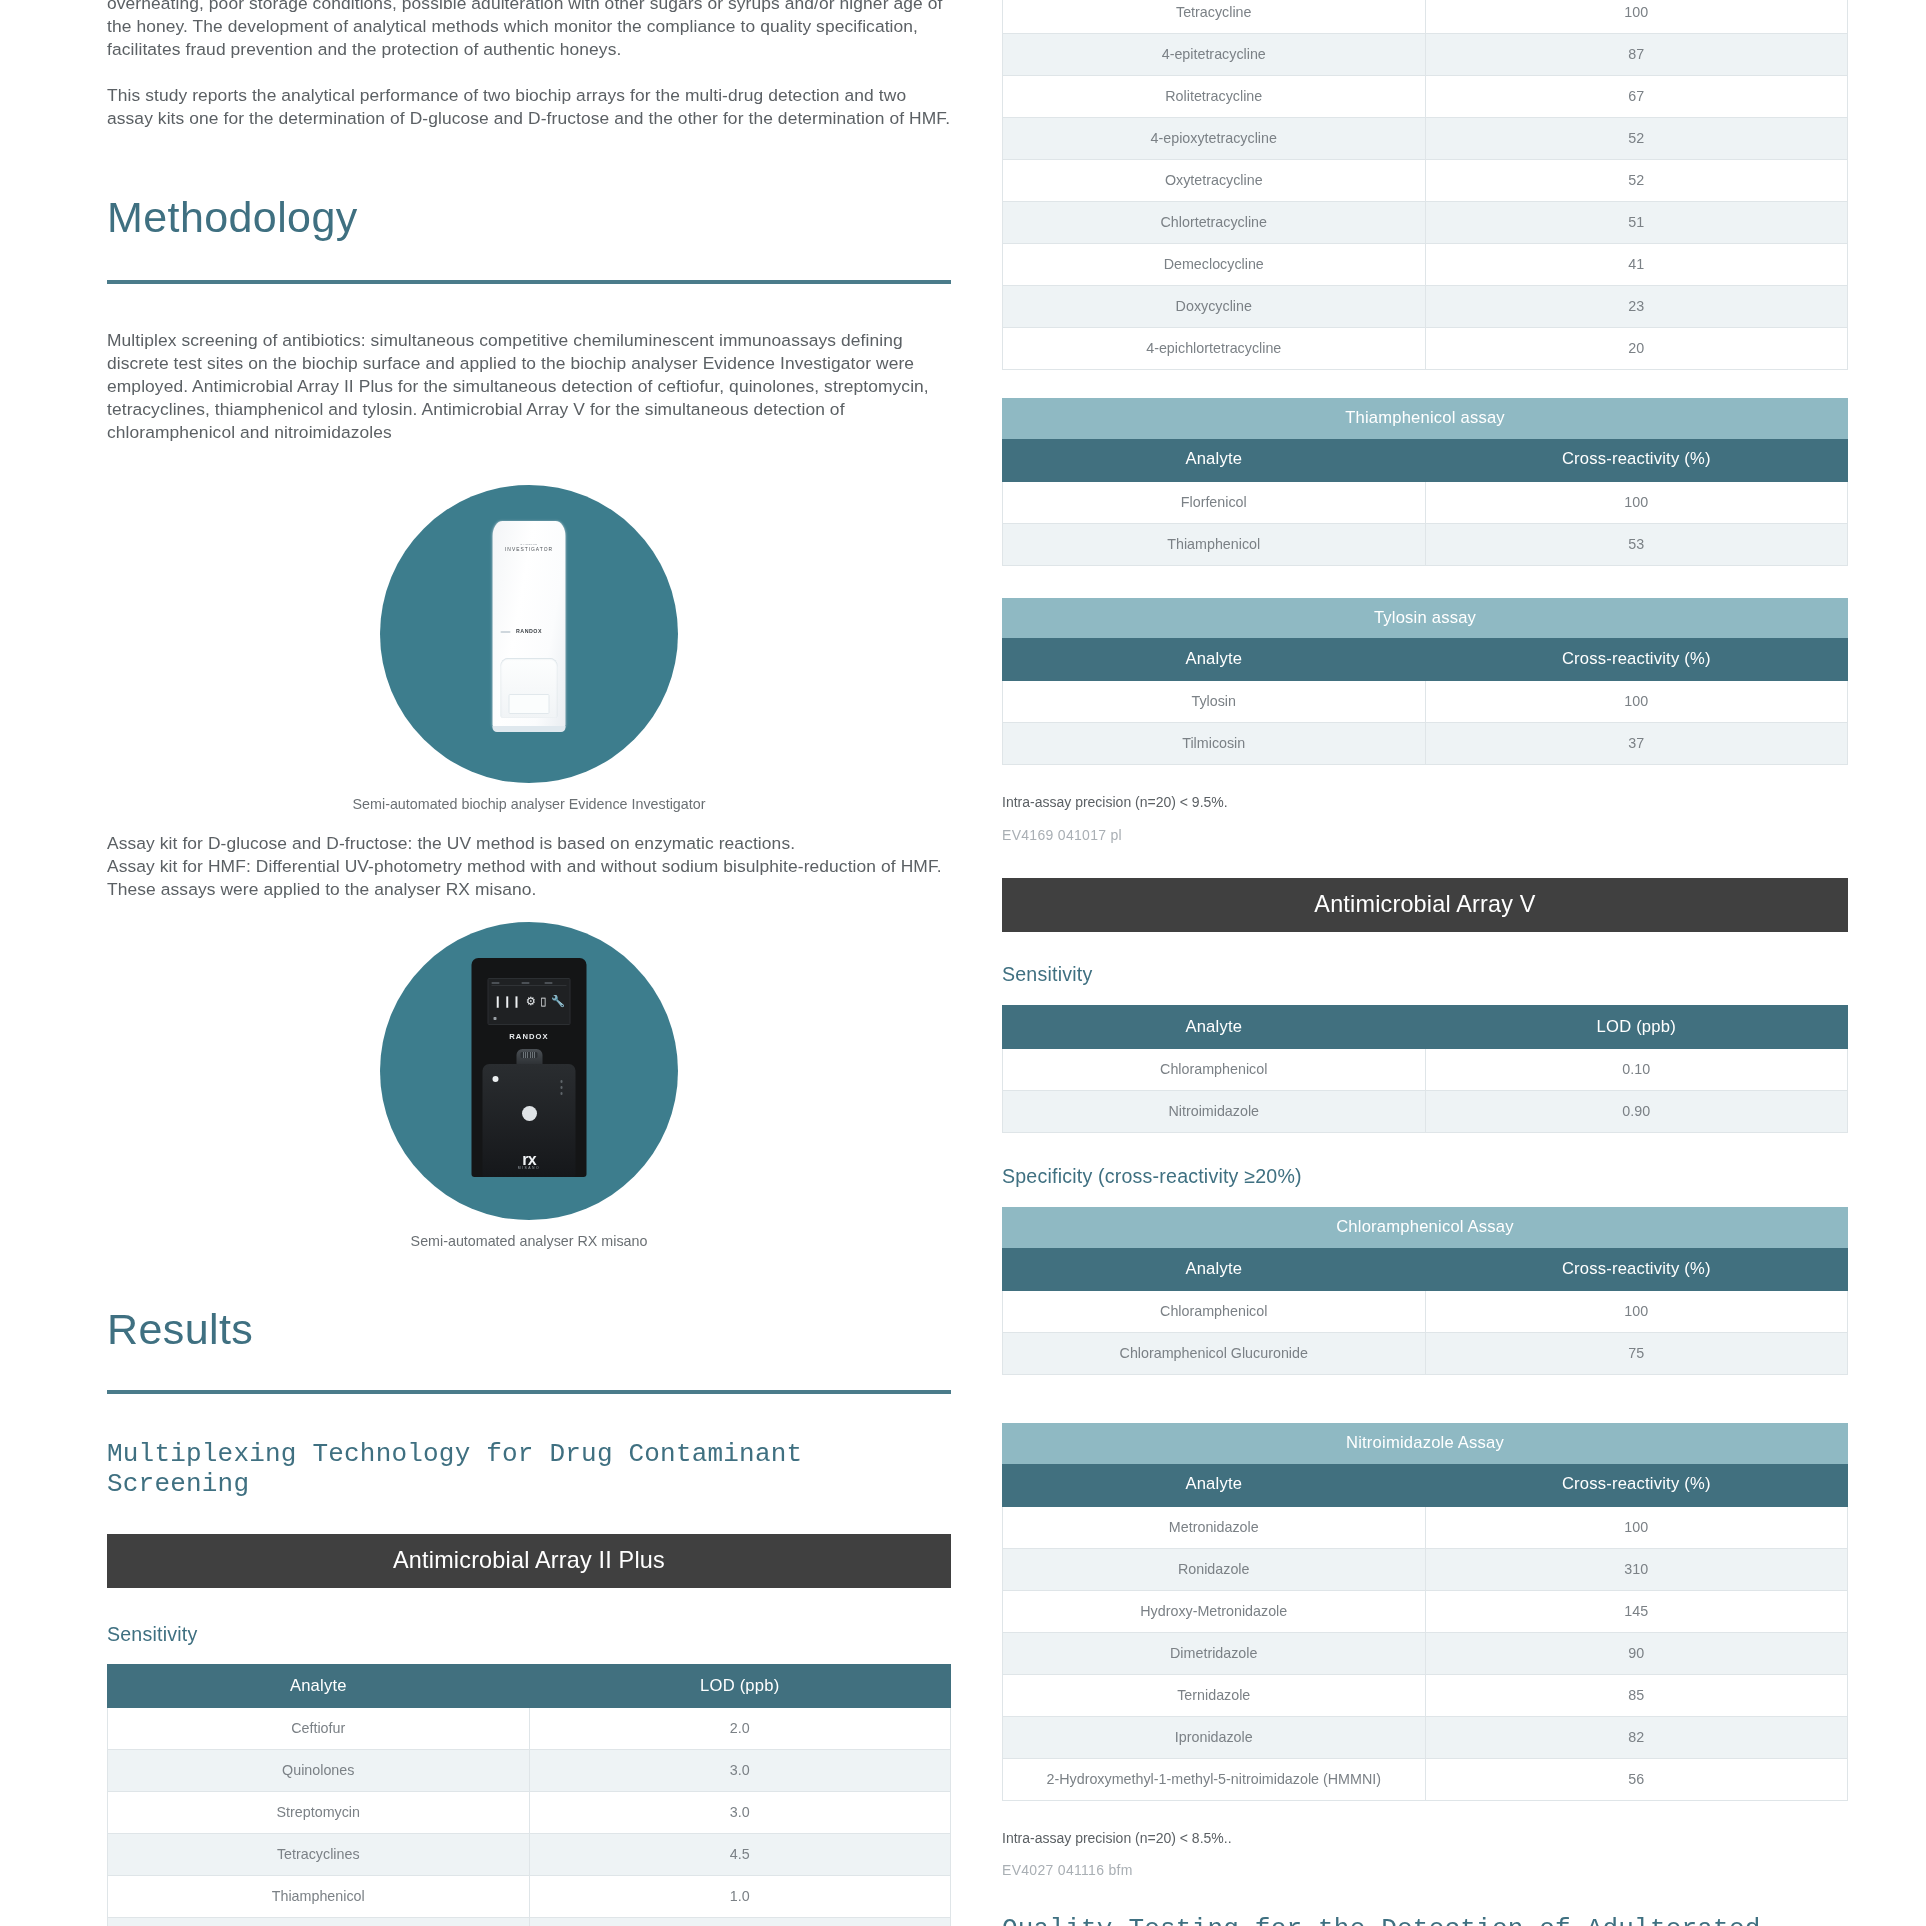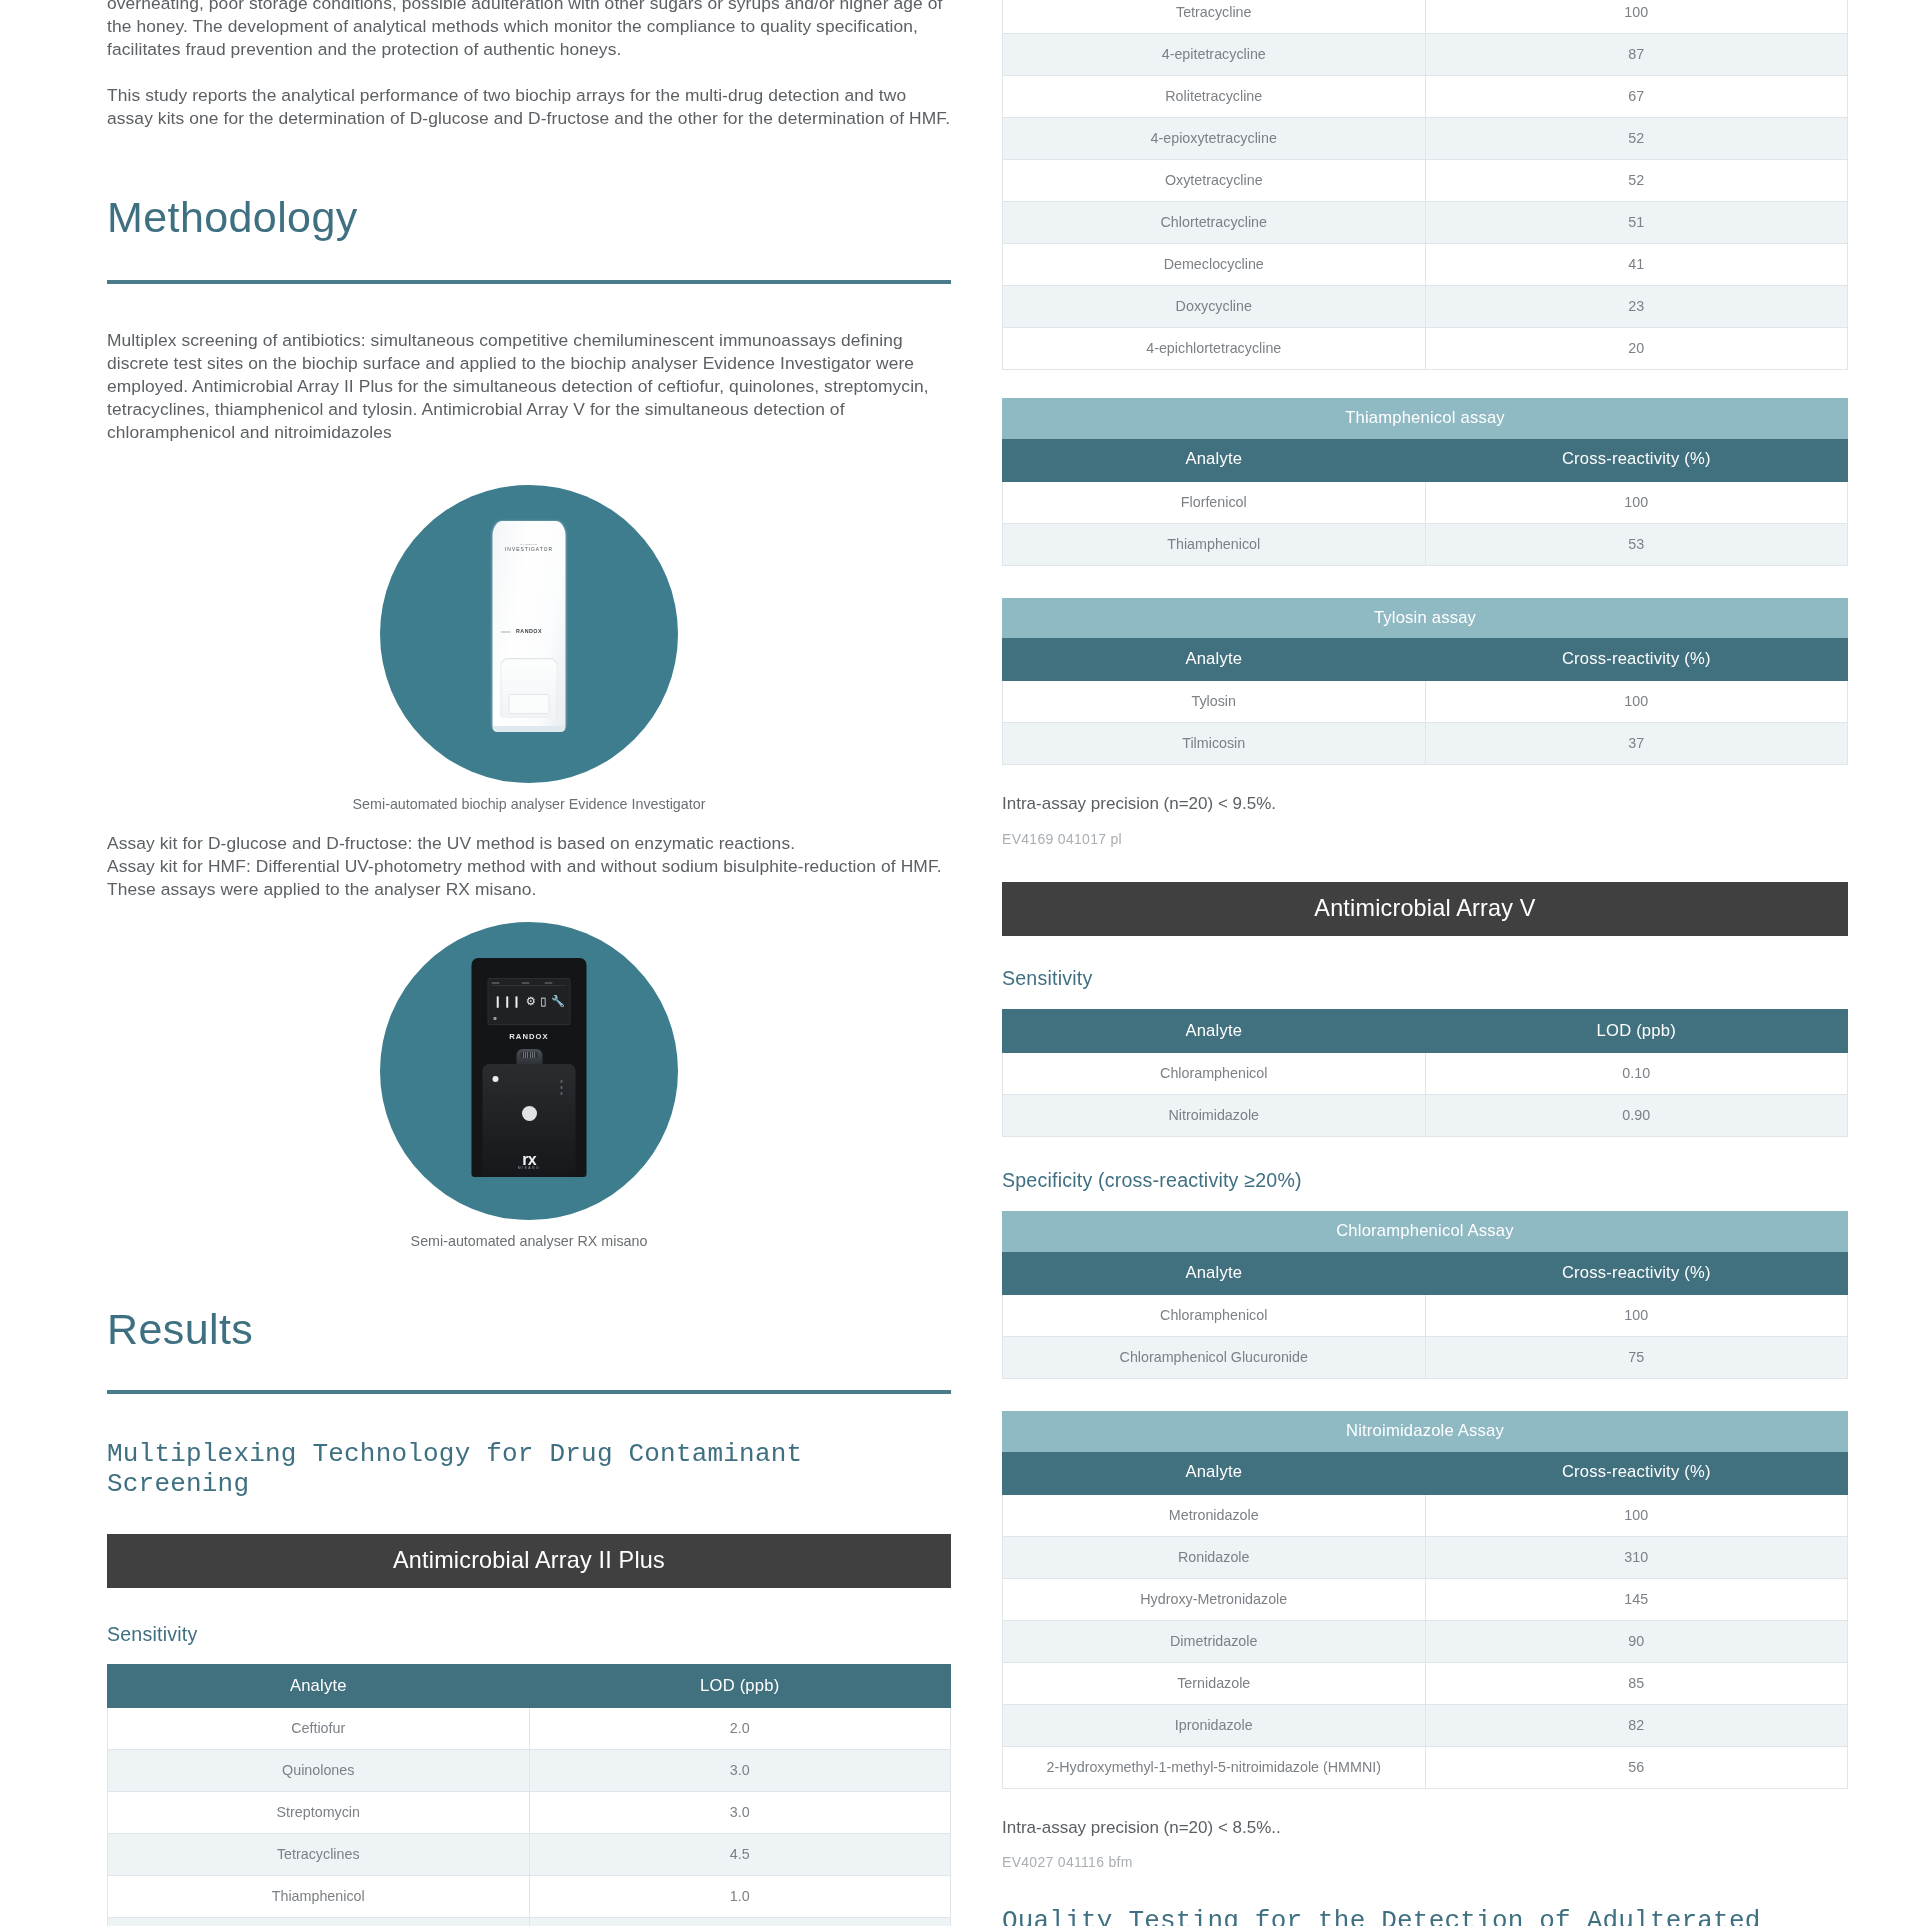--- a/index.html
+++ b/index.html
@@ -57,21 +57,21 @@
     font-weight: normal;
     color: #3f7081;
     letter-spacing: 0.2px;
   }
   .caption {
     font-size: 14.3px;
     color: #6b7074;
     text-align: center;
   }
   .note {
-    font-size: 17px;
+    font-size: 14px;
     color: #5b6064;
   }
   .code {
     font-size: 14px;
     color: #a9afb4;
     letter-spacing: 0.3px;
   }
 
   
   .banner {
@@ -568,21 +568,21 @@
           <td>Chloramphenicol</td>
           <td>100</td>
         </tr>
         <tr class="alt">
           <td>Chloramphenicol Glucuronide</td>
           <td>75</td>
         </tr>
       </tbody>
     </table>
 
-    <table class="dtbl" style="margin-top:32px;">
+    <table class="dtbl" style="margin-top:48px;">
       <thead>
         <tr>
           <th class="assay-title" colspan="2">Nitroimidazole Assay</th>
         </tr>
         <tr>
           <th class="colhead">Analyte</th>
           <th class="colhead">Cross-reactivity (%)</th>
         </tr>
       </thead>
       <tbody>

